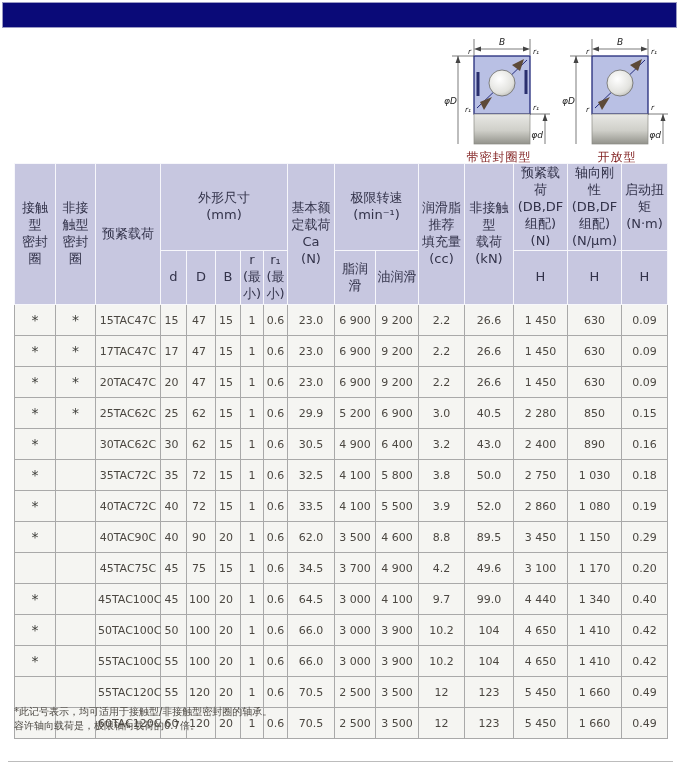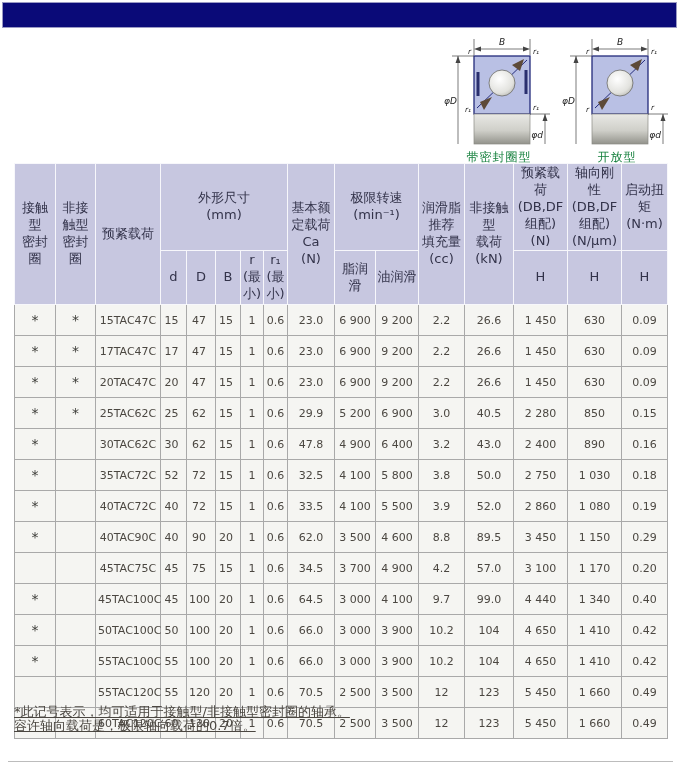--- a/index.html
+++ b/index.html
@@ -10,21 +10,21 @@
   }
   .topbar{
     position:absolute;left:2px;top:2px;width:675px;height:26px;
     background:#0a0a78;border:1px solid #9a9ac4;box-sizing:border-box;
   }
   
   .diagrams{position:absolute;left:444px;top:36px;display:flex;gap:8px;}
   .diagram{width:110px;}
   .diagram svg{display:block;}
   .diagram-caption{
-    text-align:center;font-size:12px;color:#15803d;margin-top:1px;letter-spacing:1px;
+    text-align:center;font-size:12px;color:#7f1d1d;margin-top:1px;letter-spacing:1px;
   }
   .dimtext{font-size:9px;font-style:italic;fill:#222;}
   .rtext{font-size:7.5px;font-style:italic;fill:#222;}
   
   table.spec{
     position:absolute;left:14px;top:163px;width:653px;
     border-collapse:collapse;table-layout:fixed;
     font-size:11px;color:#4b4741;
   }
   table.spec{border:1px solid #8f8f8f;}
@@ -39,21 +39,21 @@
   tbody td{
     background:#f5f5f2;border:1px solid #a9a9a9;
     height:31px;text-align:center;vertical-align:middle;
     padding:0 2px;box-sizing:border-box;
   }
   tbody td.num-r{text-align:center;padding-right:6px;}
   tbody td.ast{font-size:14px;color:#3c3c38;}
   
   .footnotes{
     position:absolute;left:14px;top:705px;width:655px;
-    font-size:13px;line-height:13.5px;color:#4b4741;text-decoration:underline;
+    font-size:10px;line-height:13.5px;color:#4b4741;
   }
   .rule-bottom{
     position:absolute;left:8px;top:761px;width:665px;height:1px;background:#bcbcbc;
   }
 </style>
 </head>
 <body>
 
 <div class="topbar"></div>
 
@@ -283,34 +283,34 @@
     </tr>
       <tr>
       <td class="ast">*</td>
       <td class="ast"></td>
       <td>30TAC62C</td>
       <td class="num-r">30</td>
       <td class="num-r">62</td>
       <td class="num-r">15</td>
       <td>1</td>
       <td>0.6</td>
-      <td>47.8</td>
+      <td>30.5</td>
       <td>4 900</td>
       <td>6 400</td>
       <td>3.2</td>
       <td>43.0</td>
       <td>2 400</td>
       <td>890</td>
       <td>0.16</td>
     </tr>
       <tr>
       <td class="ast">*</td>
       <td class="ast"></td>
       <td>35TAC72C</td>
-      <td class="num-r">52</td>
+      <td class="num-r">35</td>
       <td class="num-r">72</td>
       <td class="num-r">15</td>
       <td>1</td>
       <td>0.6</td>
       <td>32.5</td>
       <td>4 100</td>
       <td>5 800</td>
       <td>3.8</td>
       <td>50.0</td>
       <td>2 750</td>
@@ -359,21 +359,21 @@
       <td>45TAC75C</td>
       <td class="num-r">45</td>
       <td class="num-r">75</td>
       <td class="num-r">15</td>
       <td>1</td>
       <td>0.6</td>
       <td>34.5</td>
       <td>3 700</td>
       <td>4 900</td>
       <td>4.2</td>
-      <td>57.0</td>
+      <td>49.6</td>
       <td>3 100</td>
       <td>1 170</td>
       <td>0.20</td>
     </tr>
       <tr>
       <td class="ast">*</td>
       <td class="ast"></td>
       <td>45TAC100C</td>
       <td class="num-r">45</td>
       <td class="num-r">100</td>

